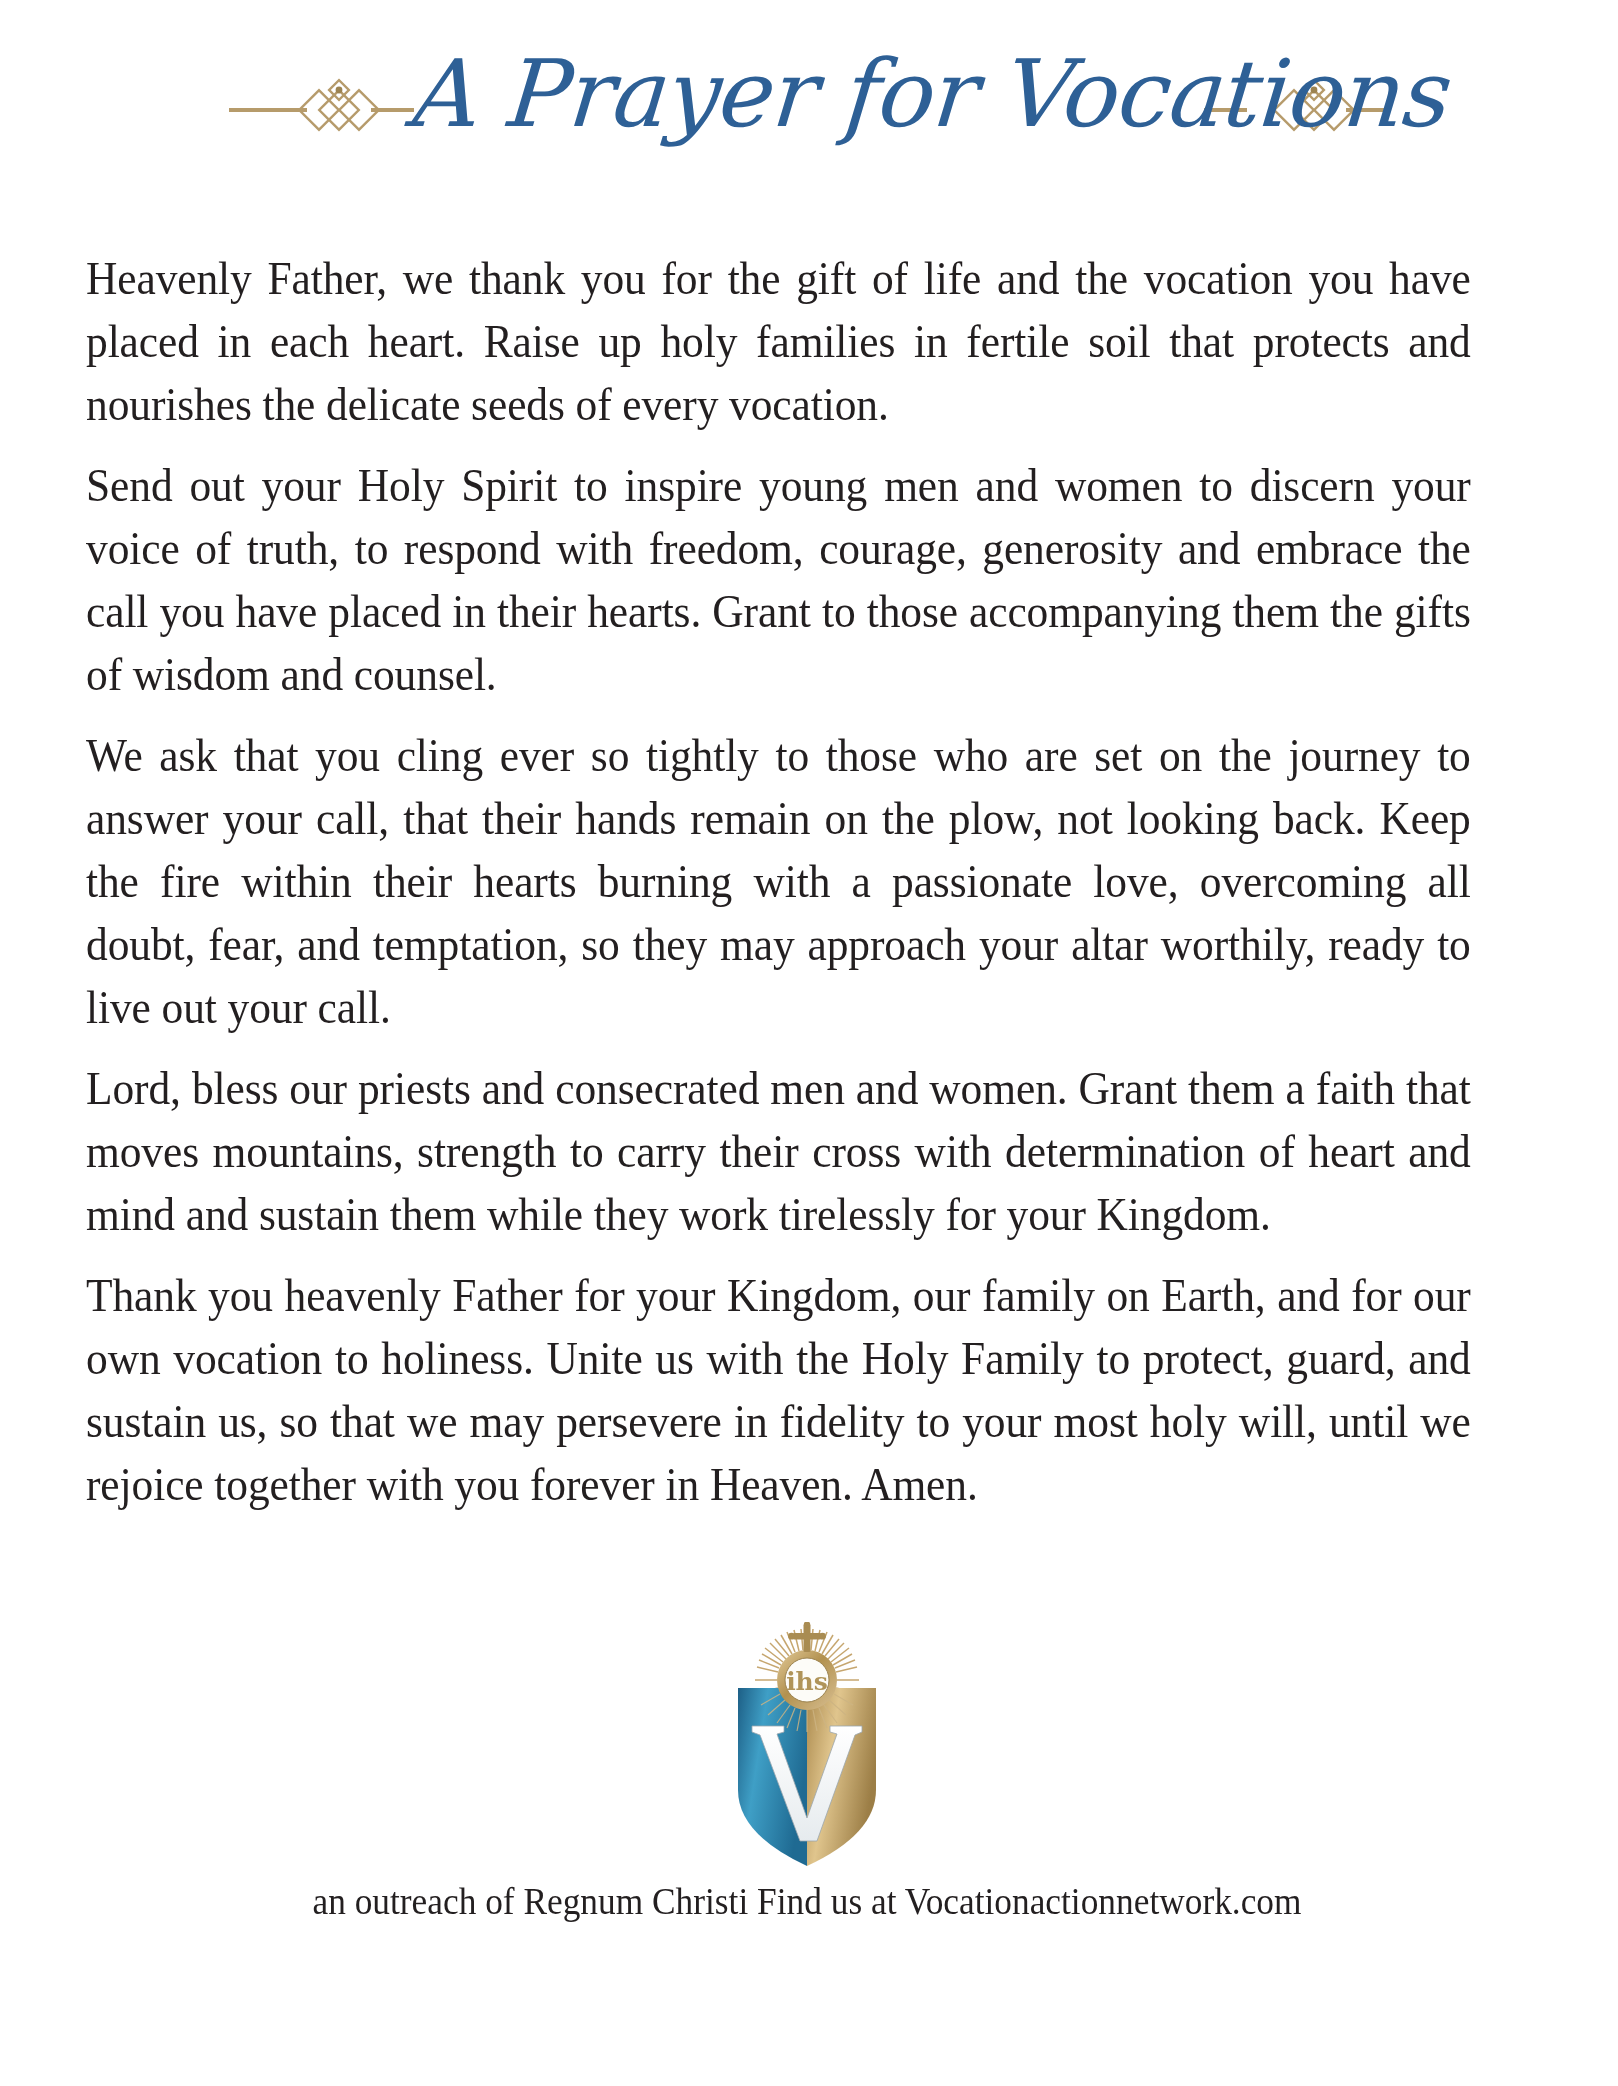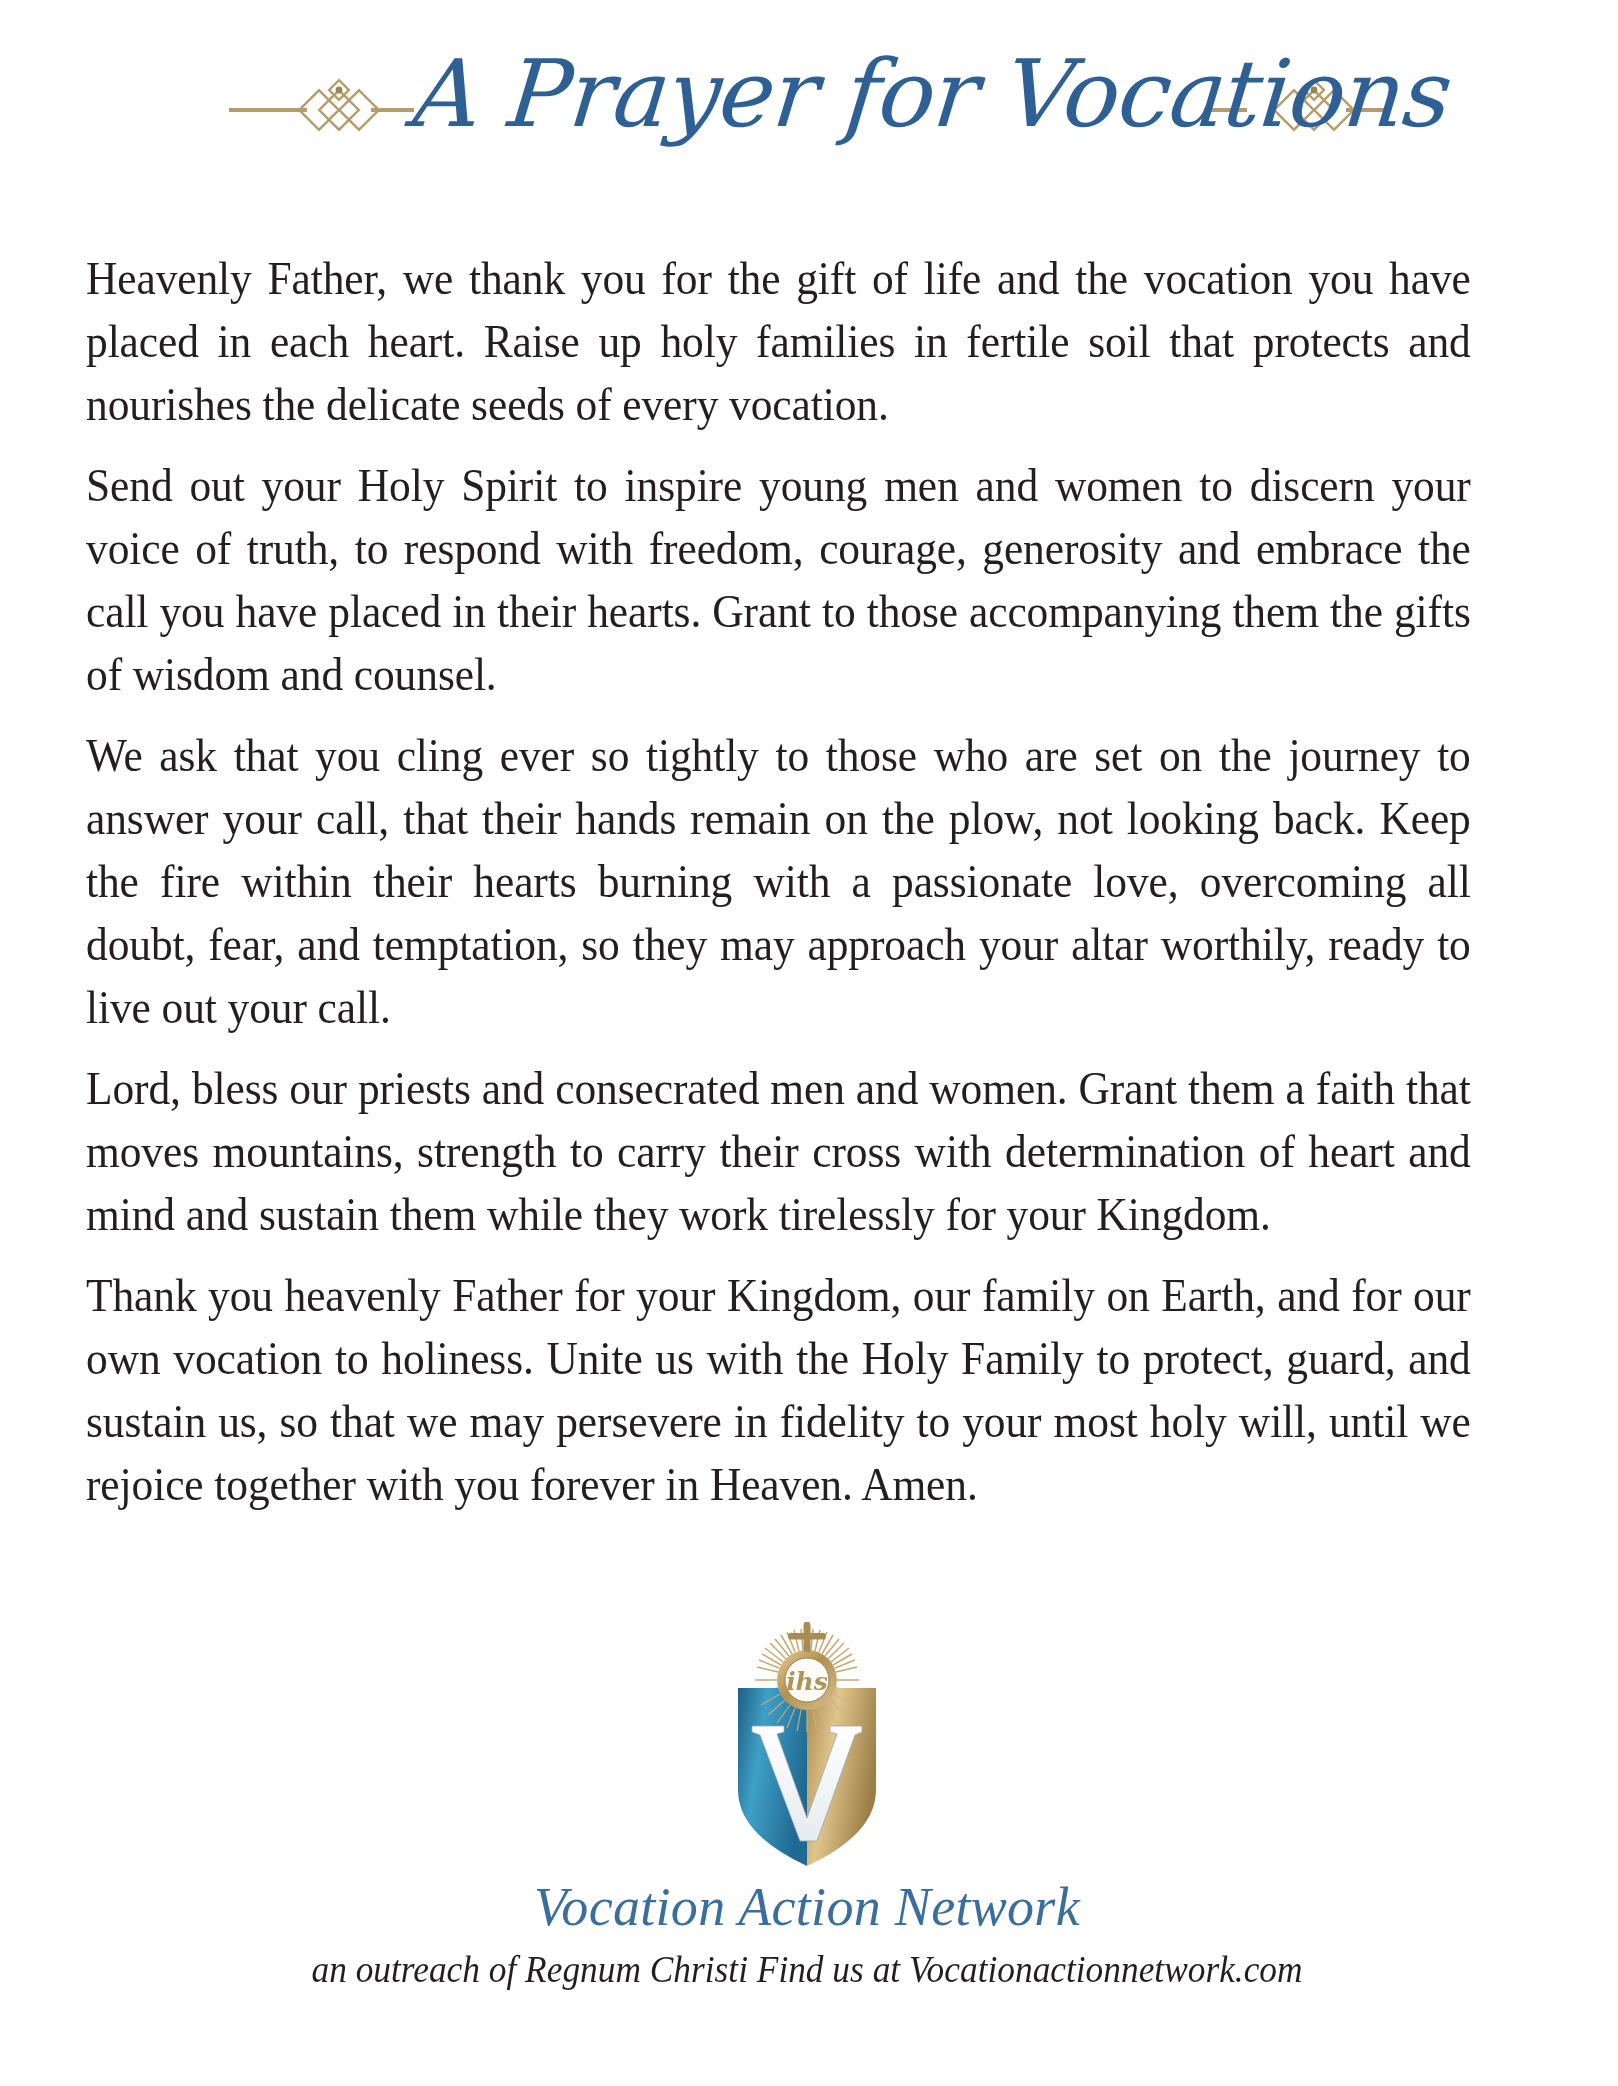--- a/index.html
+++ b/index.html
@@ -84,21 +84,20 @@
   }
   .para:last-child { margin-bottom: 0; }
 
   
   .logo-block {
     position: absolute;
     top: 1622px;
     left: 0;
     width: 1614px;
     text-align: center;
-    font-style: italic;
   }
 
   .logo-mark {
     width: 170px;
     height: 248px;
     display: block;
     margin: 0 auto;
   }
 
   .org-name {
@@ -269,18 +268,17 @@
 
       <g fill="#a98c52">
         <rect x="81.5" y="2" width="7" height="28" rx="1.5"></rect>
         <rect x="71" y="11" width="28" height="6.5" rx="1.5"></rect>
         <circle cx="69.5" cy="14.2" r="3.4"></circle>
         <circle cx="100.5" cy="14.2" r="3.4"></circle>
         <circle cx="85" cy="2.6" r="3.2"></circle>
       </g>
     </svg>
 
-    <div class="org-name">Vocation Action Network</div>
 
     <div class="tagline">an outreach of Regnum Christi  Find us at Vocationactionnetwork.com</div>
   </div>
 
 </div>
 
 </body></html>

